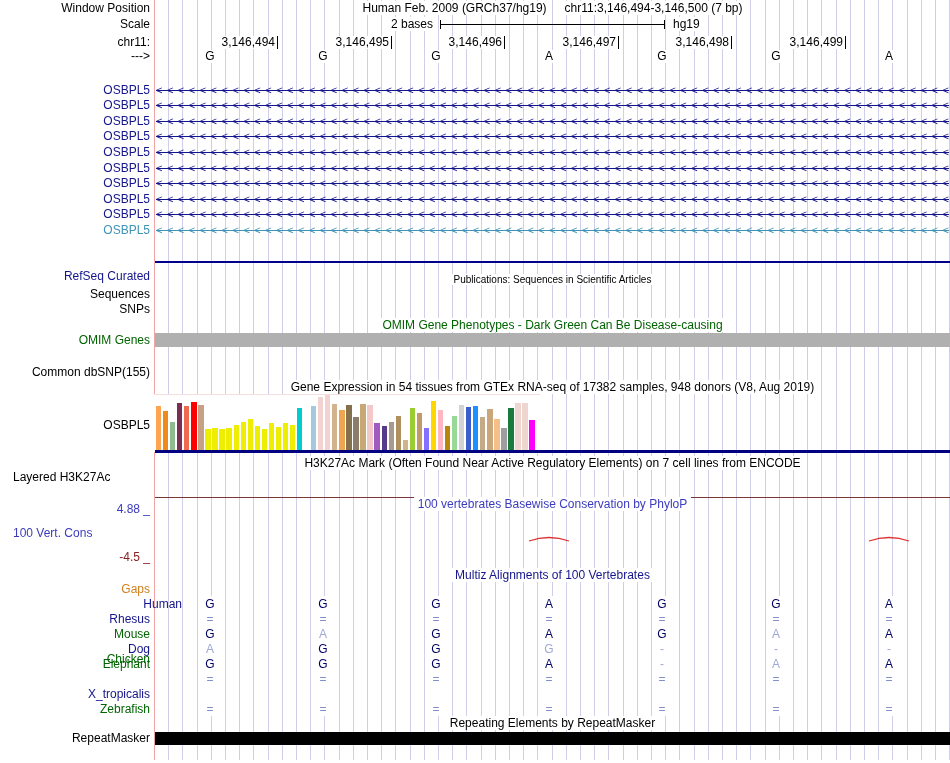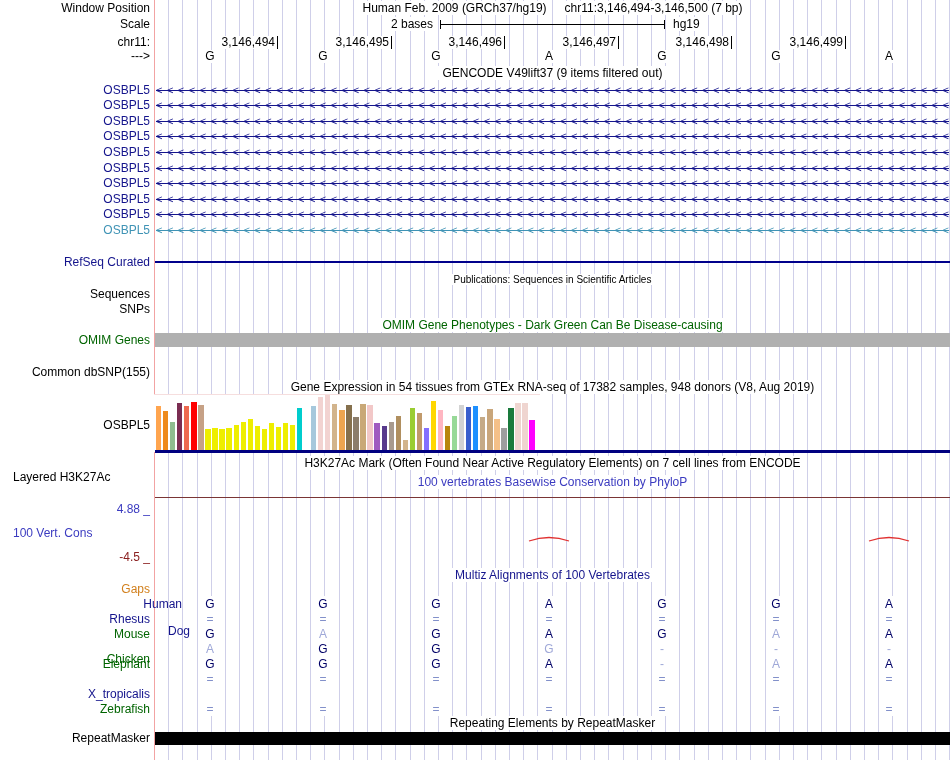--- a/index.html
+++ b/index.html
@@ -68,23 +68,22 @@
   <div class="label" style="top:18px">Scale</div>
   <div class="scale-text"><span>2 bases</span></div>
   <div class="scale-line"></div>
   <div class="scale-tick" style="left:440px"></div>
   <div class="scale-tick" style="left:664px"></div>
   <div class="scale-genome"><span>hg19</span></div>
 
   <div class="label" style="top:36px">chr11:</div>
   <div class="label" style="top:50px">---&gt;</div>
 
-  <div class="title" style="top:67px"><span>GENCODE V49lift37 (9 items filtered out)</span></div>
-
-  <div class="label navy" style="top:256px">RefSeq Curated</div>
+
+  <div class="label navy" style="top:270px">RefSeq Curated</div>
   <div class="refseq-line"></div>
 
   <div class="title small" style="top:274px"><span>Publications: Sequences in Scientific Articles</span></div>
   <div class="label" style="top:288px">Sequences</div>
   <div class="label" style="top:303px">SNPs</div>
 
   <div class="title green" style="top:319px"><span>OMIM Gene Phenotypes - Dark Green Can Be Disease-causing</span></div>
   <div class="omim-bar"></div>
   <div class="label green" style="top:334px">OMIM Genes</div>
 
@@ -93,21 +92,21 @@
   <div class="title" style="top:381px"><span>Gene Expression in 54 tissues from GTEx RNA-seq of 17382 samples, 948 donors (V8, Aug 2019)</span></div>
   <div class="gtex-panel"></div>
   <div class="label" style="top:419px">OSBPL5</div>
   <div class="gtex-base"></div>
 
   <div class="title" style="top:457px"><span>H3K27Ac Mark (Often Found Near Active Regulatory Elements) on 7 cell lines from ENCODE</span></div>
   <div class="label lft" style="top:471px">Layered H3K27Ac</div>
   <div class="h3k-line"></div>
 
   <div class="label blue" style="top:503px">4.88 _</div>
-  <div class="title blue" style="top:476px"><span>100 vertebrates Basewise Conservation by PhyloP</span></div>
+  <div class="title blue" style="top:498px"><span>100 vertebrates Basewise Conservation by PhyloP</span></div>
   <div class="label lft blue" style="top:527px">100 Vert. Cons</div>
   <div class="label dred" style="top:551px">-4.5 _</div>
 
   <div class="title navy" style="top:569px"><span>Multiz Alignments of 100 Vertebrates</span></div>
   <div class="label orange" style="top:583px">Gaps</div>
 
   <div class="title" style="top:717px"><span>Repeating Elements by RepeatMasker</span></div>
   <div class="rmsk-bar"></div>
   <div class="label" style="top:732px">RepeatMasker</div>
 <div class="coord" style="left: 198px; top: 36px;">
@@ -271,21 +270,21 @@
     <div class="mcell t-eq" style="left: 768px; top: 613px;">=</div>
     <div class="mcell t-eq" style="left: 881px; top: 613px;">=</div>
     <div class="label" style="top: 628px; color: rgb(0, 100, 0);">Mouse</div>
     <div class="mcell t-dark" style="left: 202px; top: 628px;">G</div>
     <div class="mcell t-light" style="left: 315px; top: 628px;">A</div>
     <div class="mcell t-dark" style="left: 428px; top: 628px;">G</div>
     <div class="mcell t-dark" style="left: 541px; top: 628px;">A</div>
     <div class="mcell t-dark" style="left: 654px; top: 628px;">G</div>
     <div class="mcell t-light" style="left: 768px; top: 628px;">A</div>
     <div class="mcell t-dark" style="left: 881px; top: 628px;">A</div>
-    <div class="label" style="top: 625px; color: rgb(20, 20, 140); margin-left: 40px;">Dog</div>
+    <div class="label" style="top: 643px; color: rgb(20, 20, 140);">Dog</div>
     <div class="mcell t-light" style="left: 202px; top: 643px;">A</div>
     <div class="mcell t-dark" style="left: 315px; top: 643px;">G</div>
     <div class="mcell t-dark" style="left: 428px; top: 643px;">G</div>
     <div class="mcell t-light" style="left: 541px; top: 643px;">G</div>
     <div class="mcell t-gap" style="left: 654px; top: 643px;">-</div>
     <div class="mcell t-gap" style="left: 768px; top: 643px;">-</div>
     <div class="mcell t-gap" style="left: 881px; top: 643px;">-</div>
     <div class="label" style="top: 658px; color: rgb(0, 100, 0);">Elephant</div>
     <div class="mcell t-dark" style="left: 202px; top: 658px;">G</div>
     <div class="mcell t-dark" style="left: 315px; top: 658px;">G</div>

